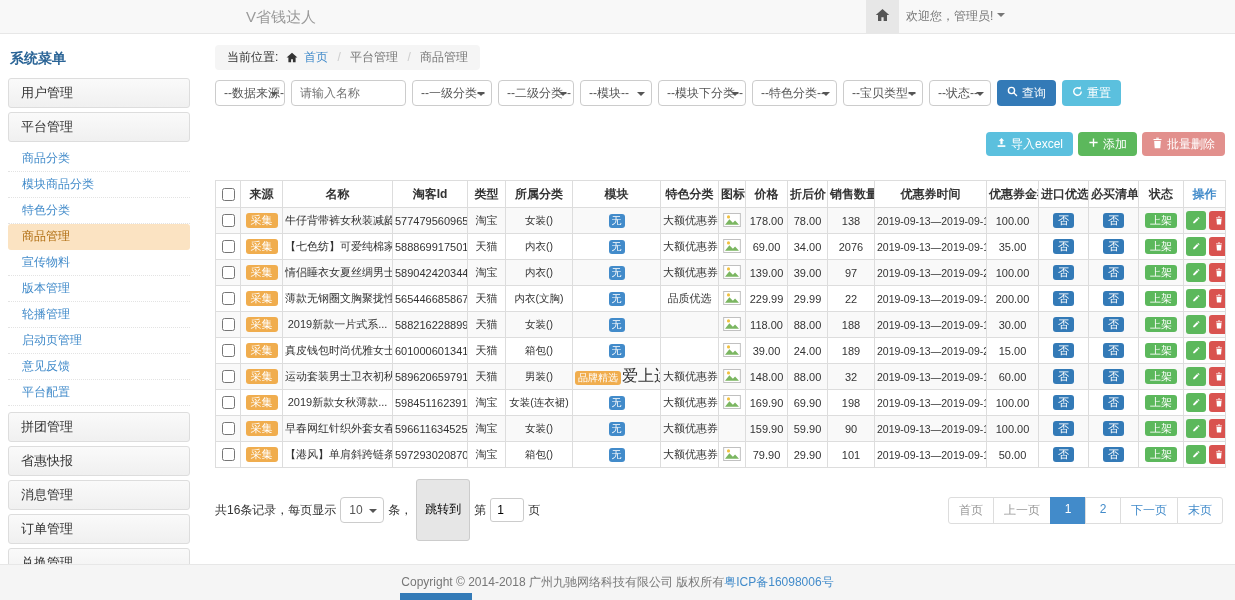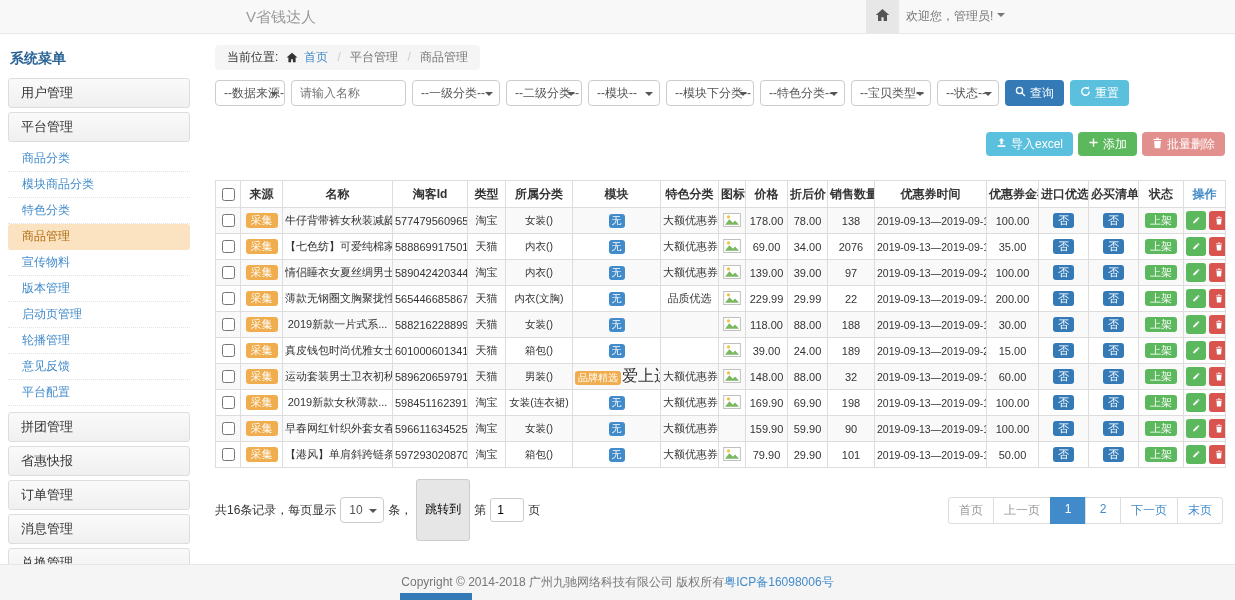--- a/index.html
+++ b/index.html
@@ -97,29 +97,29 @@
   <div class="side-title">系统菜单</div>
   <div class="side-sec">用户管理</div>
   <div class="side-sec">平台管理</div>
   <div class="side-sub">
     <div class="side-item">商品分类</div>
     <div class="side-item">模块商品分类</div>
     <div class="side-item">特色分类</div>
     <div class="side-item active">商品管理</div>
     <div class="side-item">宣传物料</div>
     <div class="side-item">版本管理</div>
+    <div class="side-item">轮播管理</div>
     <div class="side-item">启动页管理</div>
-    <div class="side-item">轮播管理</div>
     <div class="side-item">意见反馈</div>
     <div class="side-item">平台配置</div>
   </div>
   <div class="side-sec">拼团管理</div>
   <div class="side-sec">省惠快报</div>
+  <div class="side-sec">消息管理</div>
   <div class="side-sec">订单管理</div>
-  <div class="side-sec">消息管理</div>
   <div class="side-sec">兑换管理</div>
   <div class="side-sec partial"></div>
 </div>
 
 <div class="main">
 
   <div class="breadcrumb">
     <span>当前位置:</span>
     <span class="bc-home"><svg width="12" height="11" viewBox="0 0 20 18">
           <path d="M10 1 L19 9 H16 V17 H11.5 V12 H8.5 V17 H4 V9 H1 Z" fill="#333"></path>
@@ -127,21 +127,21 @@
     <span class="link">首页</span>
     <span class="sep">/</span>
     <span class="muted">平台管理</span>
     <span class="sep">/</span>
     <span class="muted">商品管理</span>
   </div>
 
   <div class="filters">
     <div class="fselect" style="width:70px"><span>--数据来源--</span><i class="tri"></i></div>
     <input class="finput" style="width: 115px;" placeholder="请输入名称">
-    <div class="fselect" style="width:88px"><span>--一级分类--</span><i class="tri"></i></div>
+    <div class="fselect" style="width:80px"><span>--一级分类--</span><i class="tri"></i></div>
     <div class="fselect" style="width:76px"><span>--二级分类--</span><i class="tri"></i></div>
     <div class="fselect" style="width:72px"><span>--模块--</span><i class="tri"></i></div>
     <div class="fselect" style="width:88px"><span>--模块下分类--</span><i class="tri"></i></div>
     <div class="fselect" style="width:85px"><span>--特色分类--</span><i class="tri"></i></div>
     <div class="fselect" style="width:80px"><span>--宝贝类型--</span><i class="tri"></i></div>
     <div class="fselect" style="width:62px"><span>--状态--</span><i class="tri"></i></div>
     <button class="btn btn-primary">
       <span><svg width="11" height="11" viewBox="0 0 16 16">
             <circle cx="6.5" cy="6.5" r="4.5" fill="none" stroke="#fff" stroke-width="2"></circle>
             <line x1="10" y1="10" x2="14.5" y2="14.5" stroke="#fff" stroke-width="2"></line>

